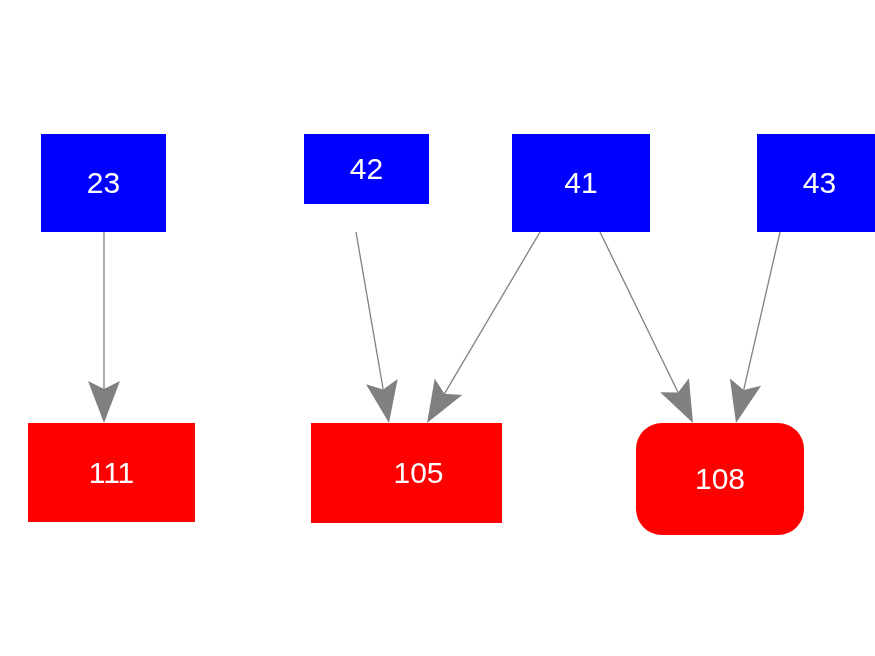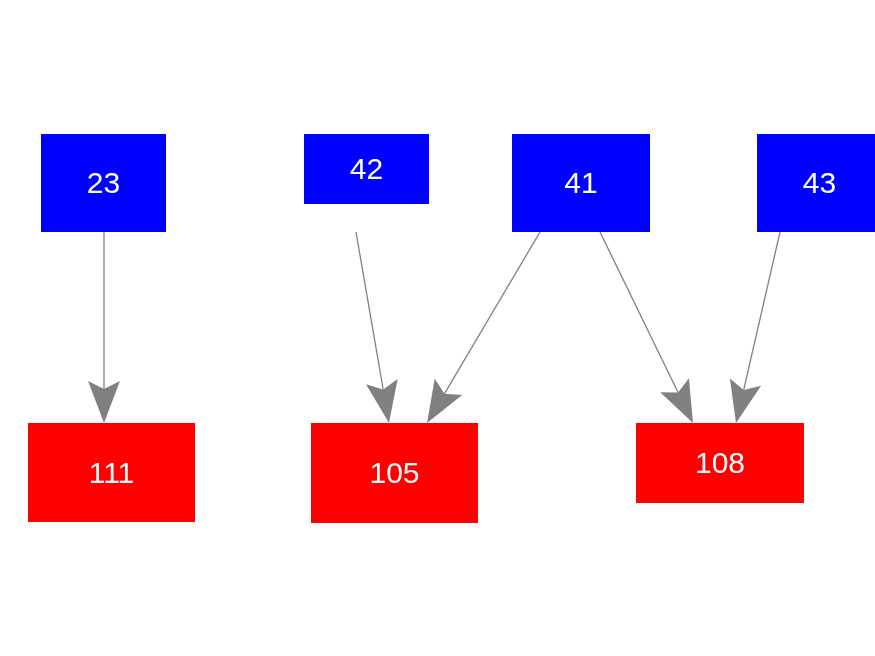--- a/index.html
+++ b/index.html
@@ -37,22 +37,22 @@
   .node.target { background: #ff0000; }
 
   
   .n23  { left: 41px;  top: 134px; width: 125px; height: 98px; }
   .n42  { left: 304px; top: 134px; width: 125px; height: 70px; }
   .n41  { left: 512px; top: 134px; width: 138px; height: 98px; }
   .n43  { left: 729px; top: 134px; width: 125px; height: 98px; margin-left: 28px; }
 
   
   .n111 { left: 20px;  top: 423px; width: 167px; height: 99px; margin-left: 8px; }
-  .n105 { left: 311px; top: 423px; width: 167px; height: 100px; }
-  .n108 { left: 636px; top: 423px; width: 168px; height: 80px; }
+  .n105 { left: 311px; top: 423px; width: 167px; height: 100px; padding-left: 24px; }
+  .n108 { left: 636px; top: 423px; width: 168px; height: 112px; border-radius: 26px; }
 
   .edge-line {
     stroke: #808080;
     stroke-width: 1.3;
     fill: none;
   }
   .edge-head {
     fill: #808080;
     stroke: none;
   }

